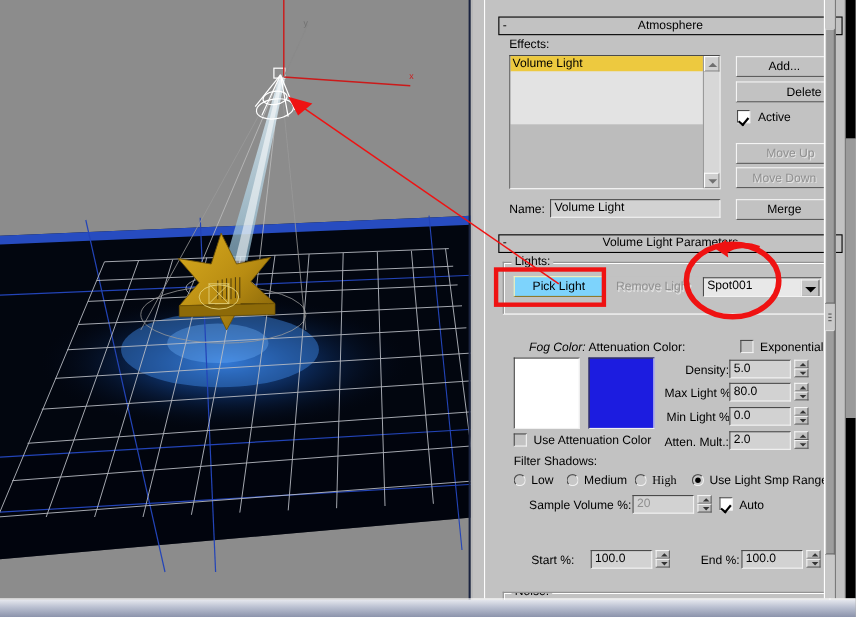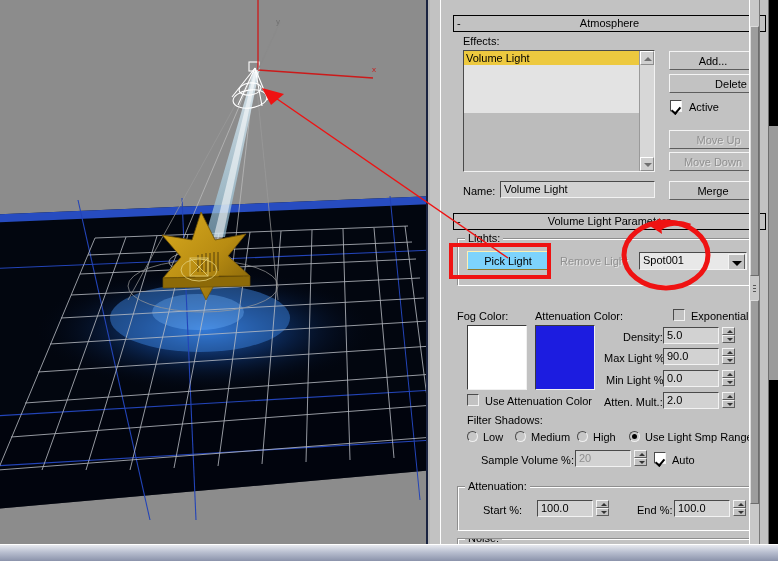--- a/index.html
+++ b/index.html
@@ -406,42 +406,42 @@
       <div class="btn active-yellow" style="left:26px;top:251px;width:82px;height:19px;">Pick Light</div>
       <div class="btn disabled" style="left:112px;top:251px;width:82px;height:19px;border-color:#c2c2c2;background:#c2c2c2;">Remove Light</div>
       <div class="combo" style="left:198px;top:252px;width:108px;height:18px;">
         <span class="cval">Spot001</span>
         <span class="combo-arrow">
             <i></i>
           </span>
       </div>
 
 
-      <div class="lbl" style="left:16px;top:310px;">Fog Color:</div>
+      <div class="lbl" style="left:40px;top:310px;font-style:italic;">Fog Color:</div>
       <div class="swatch white" style="left:26px;top:325px;width:60px;height:65px;background:#ffffff;"></div>
 
       <div class="lbl" style="left:94px;top:310px;">Attenuation Color:</div>
       <div class="swatch" style="left:94px;top:325px;width:60px;height:65px;background:#1c1ce0;"></div>
 
       <div class="cb off" style="left:232px;top:309px;"></div>
       <div class="lbl" style="left:250px;top:310px;">Exponential</div>
 
       <div class="lbl" style="left:182px;top:331px;">Density:</div>
       <div class="field" style="left:222px;top:327px;width:56px;height:17px;">5.0</div>
       <div class="spin" style="left:281px;top:327px;">
         <div class="up">
             <i></i>
           </div>
         <div class="dn">
             <i></i>
           </div>
       </div>
 
       <div class="lbl" style="left:163px;top:352px;">Max Light %:</div>
-      <div class="field" style="left:222px;top:348px;width:56px;height:17px;">90.0</div>
+      <div class="field" style="left:222px;top:348px;width:56px;height:17px;">80.0</div>
       <div class="spin" style="left:281px;top:348px;">
         <div class="up">
             <i></i>
           </div>
         <div class="dn">
             <i></i>
           </div>
       </div>
 
       <div class="lbl" style="left:165px;top:374px;">Min Light %:</div>
@@ -471,41 +471,38 @@
 
       <div class="lbl" style="left:26px;top:414px;">Filter Shadows:</div>
 
       <div class="rd" style="left:26px;top:431px;"></div>
       <div class="lbl" style="left:42px;top:431px;">Low</div>
 
       <div class="rd" style="left:74px;top:431px;"></div>
       <div class="lbl" style="left:90px;top:431px;">Medium</div>
 
       <div class="rd" style="left:136px;top:431px;"></div>
-      <div class="lbl" style="left:152px;top:431px;">High</div>
+      <div class="lbl" style="left:152px;top:431px;font-family:Liberation Serif, serif;">High</div>
 
       <div class="rd on" style="left:188px;top:431px;"></div>
       <div class="lbl" style="left:204px;top:431px;">Use Light Smp Range</div>
 
       <div class="lbl" style="left:40px;top:454px;">Sample Volume %:</div>
       <div class="field dimv" style="left:134px;top:450px;width:56px;height:17px;">20</div>
       <div class="spin" style="left:193px;top:450px;">
         <div class="up">
             <i></i>
           </div>
         <div class="dn">
             <i></i>
           </div>
       </div>
       <div class="cb checked" style="left:213px;top:452px;"></div>
       <div class="lbl" style="left:231px;top:454px;">Auto</div>
 
-      <div class="group" style="left:16px;top:486px;width:296px;height:43px;">
-        <span class="glabel">Attenuation:</span>
-      </div>
       <div class="lbl" style="left:42px;top:504px;">Start %:</div>
       <div class="field" style="left:96px;top:500px;width:56px;height:17px;">100.0</div>
       <div class="spin" style="left:155px;top:500px;">
         <div class="up">
             <i></i>
           </div>
         <div class="dn">
             <i></i>
           </div>
       </div>

